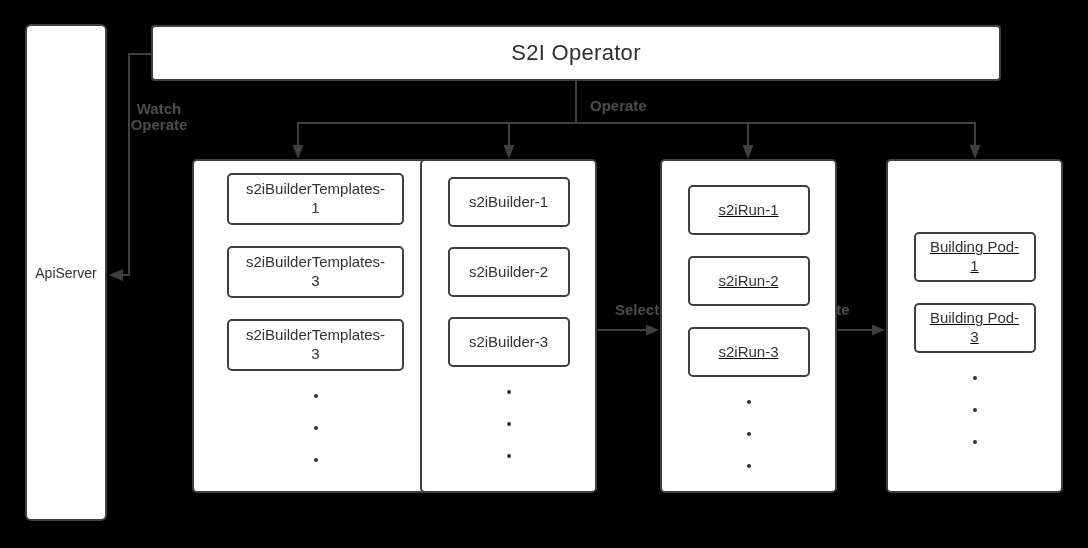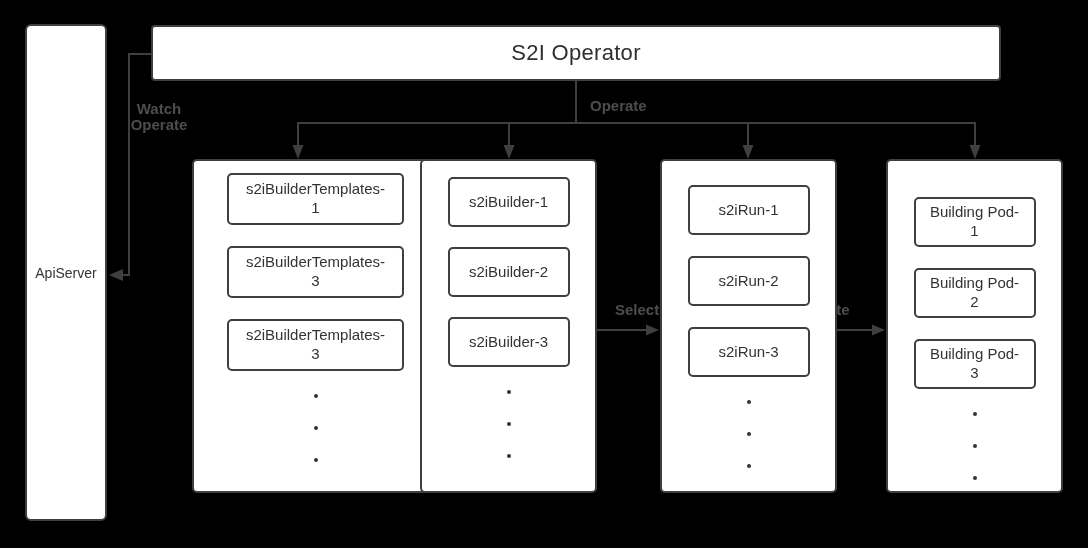--- a/index.html
+++ b/index.html
@@ -55,21 +55,21 @@
   .panel-2 { left: 420px; width: 177px; }
   .panel-3 { left: 660px; width: 177px; }
   .panel-4 { left: 886px; width: 177px; justify-content: center; }
   .items {
     display: flex;
     flex-direction: column;
     align-items: center;
   }
   .panel-1 .items { padding-top: 12px; gap: 21px; }
   .panel-2 .items { padding-top: 16px; gap: 20px; }
-  .panel-3 .items, .panel-4 .items { padding-top: 24px; gap: 21px; }
+  .panel-3 .items, .panel-4 .items { padding-top: 24px; gap: 21px; text-decoration: underline; }
   .item {
     box-sizing: border-box;
     background: #ffffff;
     border: 2px solid #3f3f3f;
     border-radius: 5px;
     min-height: 50px;
     display: flex;
     align-items: center;
     justify-content: center;
     text-align: center;
@@ -182,21 +182,20 @@
     <div class="dots">
       <span class="dot"></span>
       <span class="dot"></span>
       <span class="dot"></span>
     </div>
   </div>
 
   <div class="panel panel-4">
     <div class="items">
       <div class="item">Building Pod-1</div>
-      <div class="item">Building Pod-2</div>
       <div class="item">Building Pod-3</div>
     </div>
     <div class="dots">
       <span class="dot"></span>
       <span class="dot"></span>
       <span class="dot"></span>
     </div>
   </div>
 
 </div>

